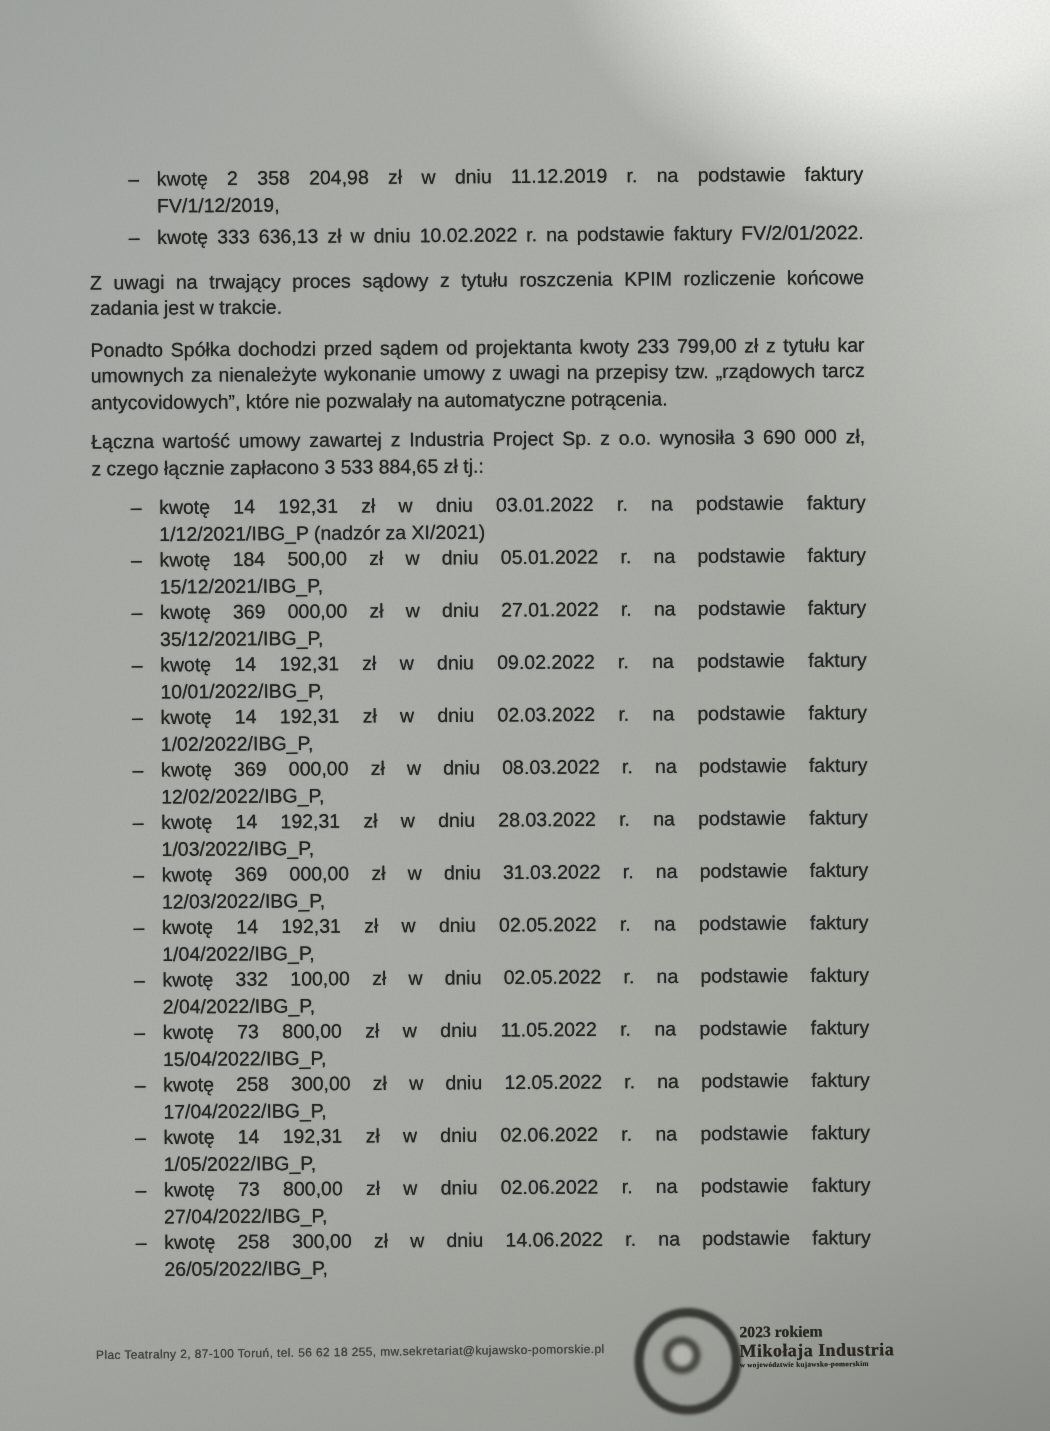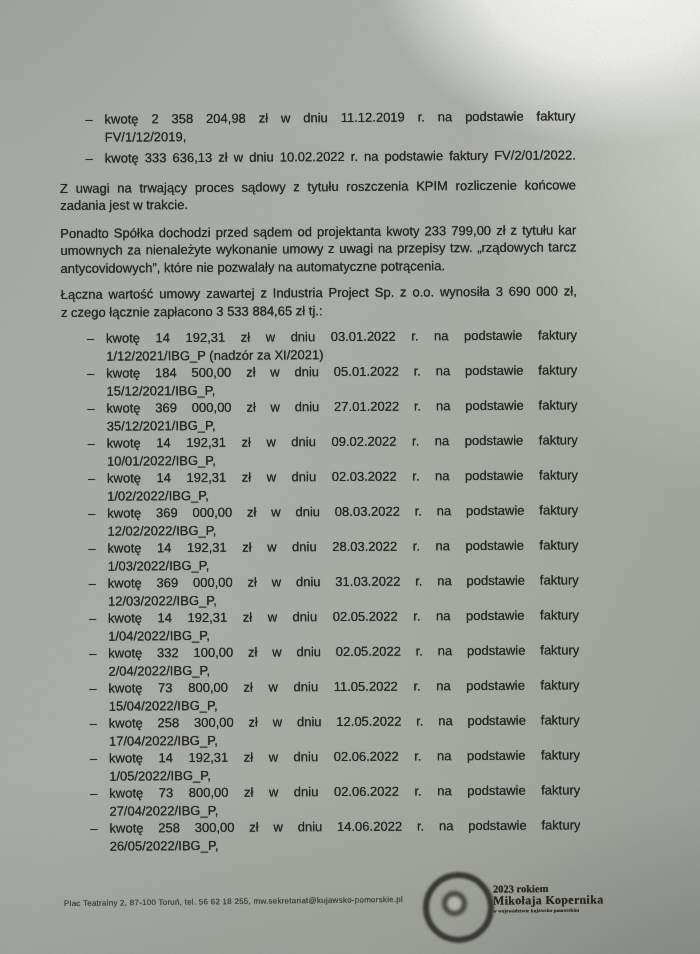--- a/index.html
+++ b/index.html
@@ -221,21 +221,21 @@
 </div>
 
 <div class="footer-address">Plac Teatralny 2, 87-100 Toruń, tel. 56 62 18 255, mw.sekretariat@kujawsko-pomorskie.pl</div>
 
 <div class="logo-ring">
   <div class="logo-core"></div>
 </div>
 
 <div class="logo-text">
   <div class="logo-l1">2023 rokiem</div>
-  <div class="logo-l2">Mikołaja Kopernika</div>
+  <div class="logo-l2">Mikołaja Industria</div>
   <div class="logo-l3">w województwie kujawsko-pomorskim</div>
 </div>
 
 <svg class="noise" width="700" height="954" aria-hidden="true">
   <filter id="grain">
     <feTurbulence type="fractalNoise" baseFrequency="0.55" numOctaves="2" stitchTiles="stitch"></feTurbulence>
     <feColorMatrix type="matrix" values="0 0 0 0 0.15  0 0 0 0 0.15  0 0 0 0 0.14  0 0 0 0.9 0"></feColorMatrix>
   </filter>
   <rect width="700" height="954" filter="url(#grain)" opacity="0.10"></rect>
 </svg>

